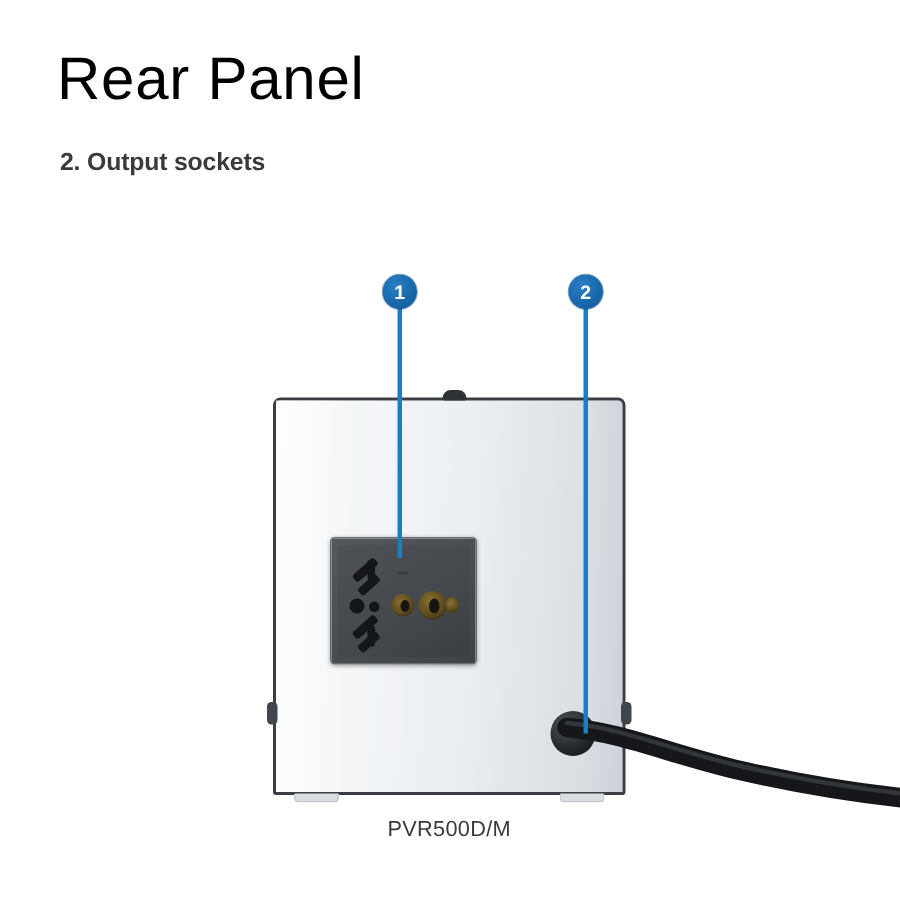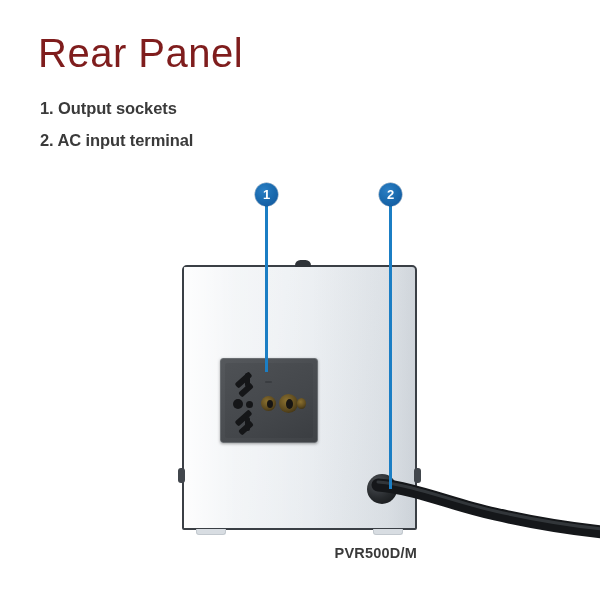--- a/index.html
+++ b/index.html
@@ -18,21 +18,21 @@
   }
 
   
   #title {
     position: absolute;
     left: 38px;
     top: 33px;
     font-size: 40px;
     font-weight: 400;
     letter-spacing: 0.5px;
-    color: #7f1d1d;
+    color: #000000;
     line-height: 1;
     white-space: nowrap;
   }
   #callout-list {
     position: absolute;
     left: 40px;
     top: 92px;
     margin: 0;
     padding: 0;
     list-style: none;
@@ -183,41 +183,38 @@
     z-index: 4;
     overflow: visible;
   }
 
   
   #model-caption {
     position: absolute;
     left: 182px;
     top: 543px;
     width: 235px;
-    text-align: right;
+    text-align: center;
     font-size: 14.5px;
-    font-weight: bold;
+    font-weight: normal;
     color: #3a3a3a;
     line-height: 1.42;
     letter-spacing: 0.2px;
   }
 </style>
 </head>
 <body>
 
 <div id="page">
 
   <div id="title">Rear Panel</div>
 
   <ul id="callout-list">
     <li>
-      <span>1. Output sockets</span>
-    </li>
-    <li>
-      <span>2. AC input terminal</span>
+      <span>2. Output sockets</span>
     </li>
   </ul>
 
   <div class="leader" style="left:265px; top:194px; height:178px;"></div>
   <div class="leader" style="left:389px; top:194px; height:295px;"></div>
 
   <div class="marker" style="left:255px; top:183px;">1</div>
   <div class="marker" style="left:379px; top:183px;">2</div>
 
   <div id="device">

